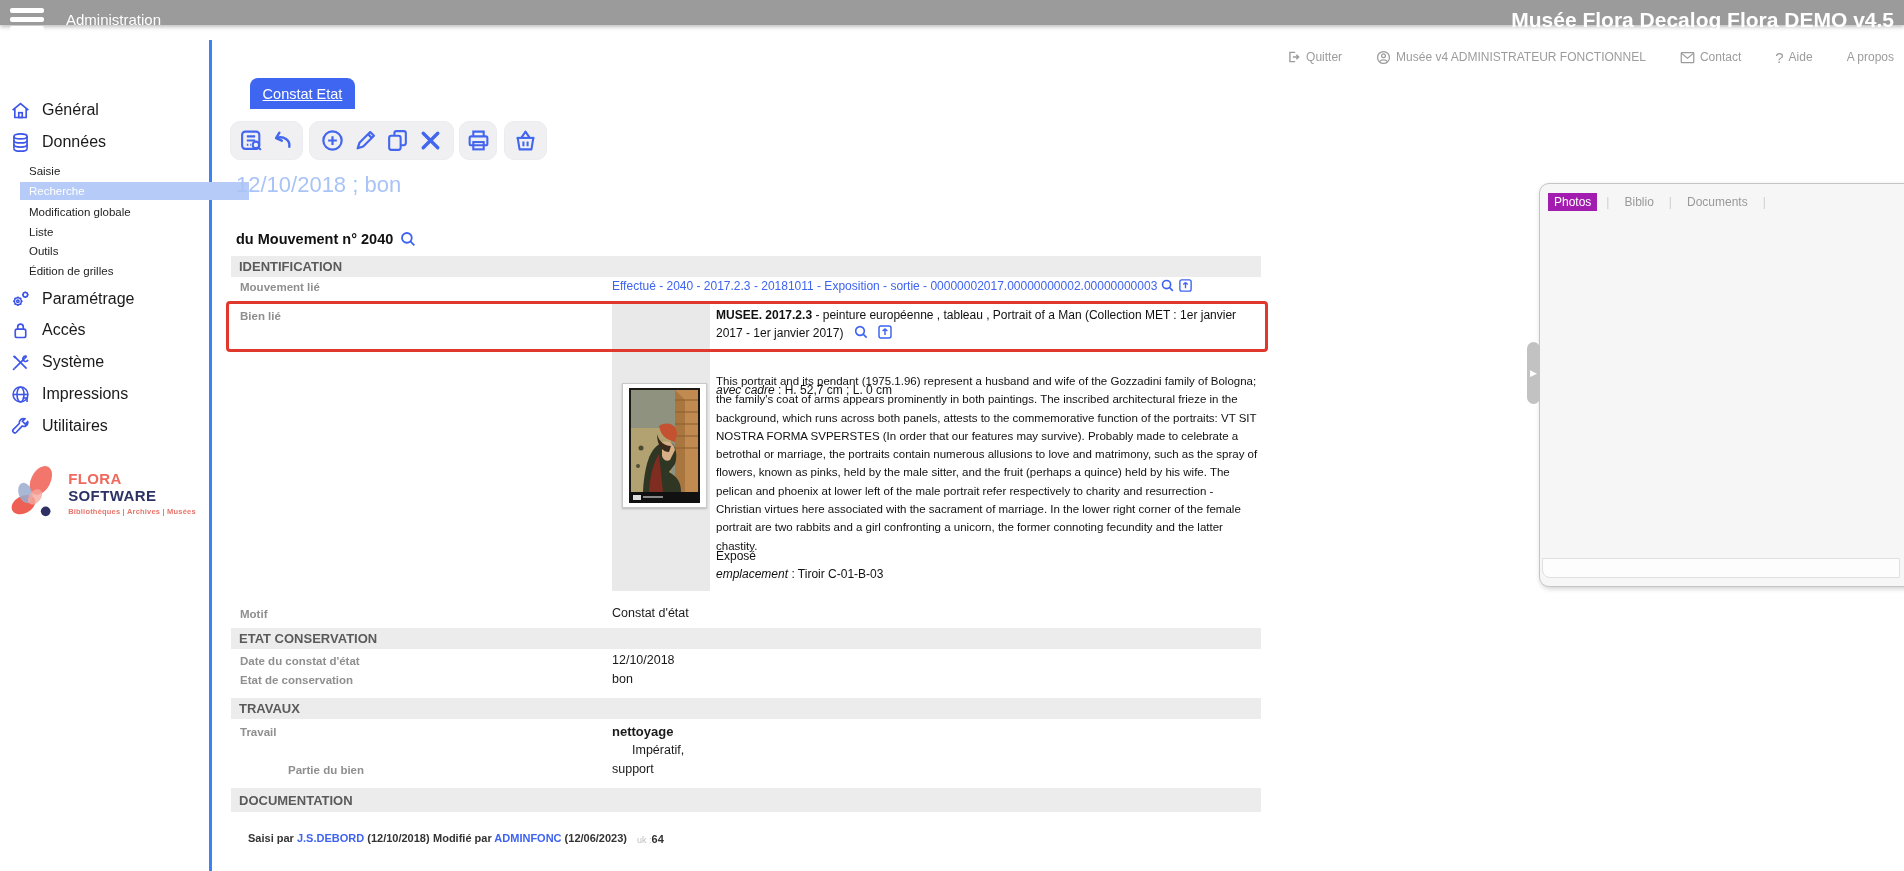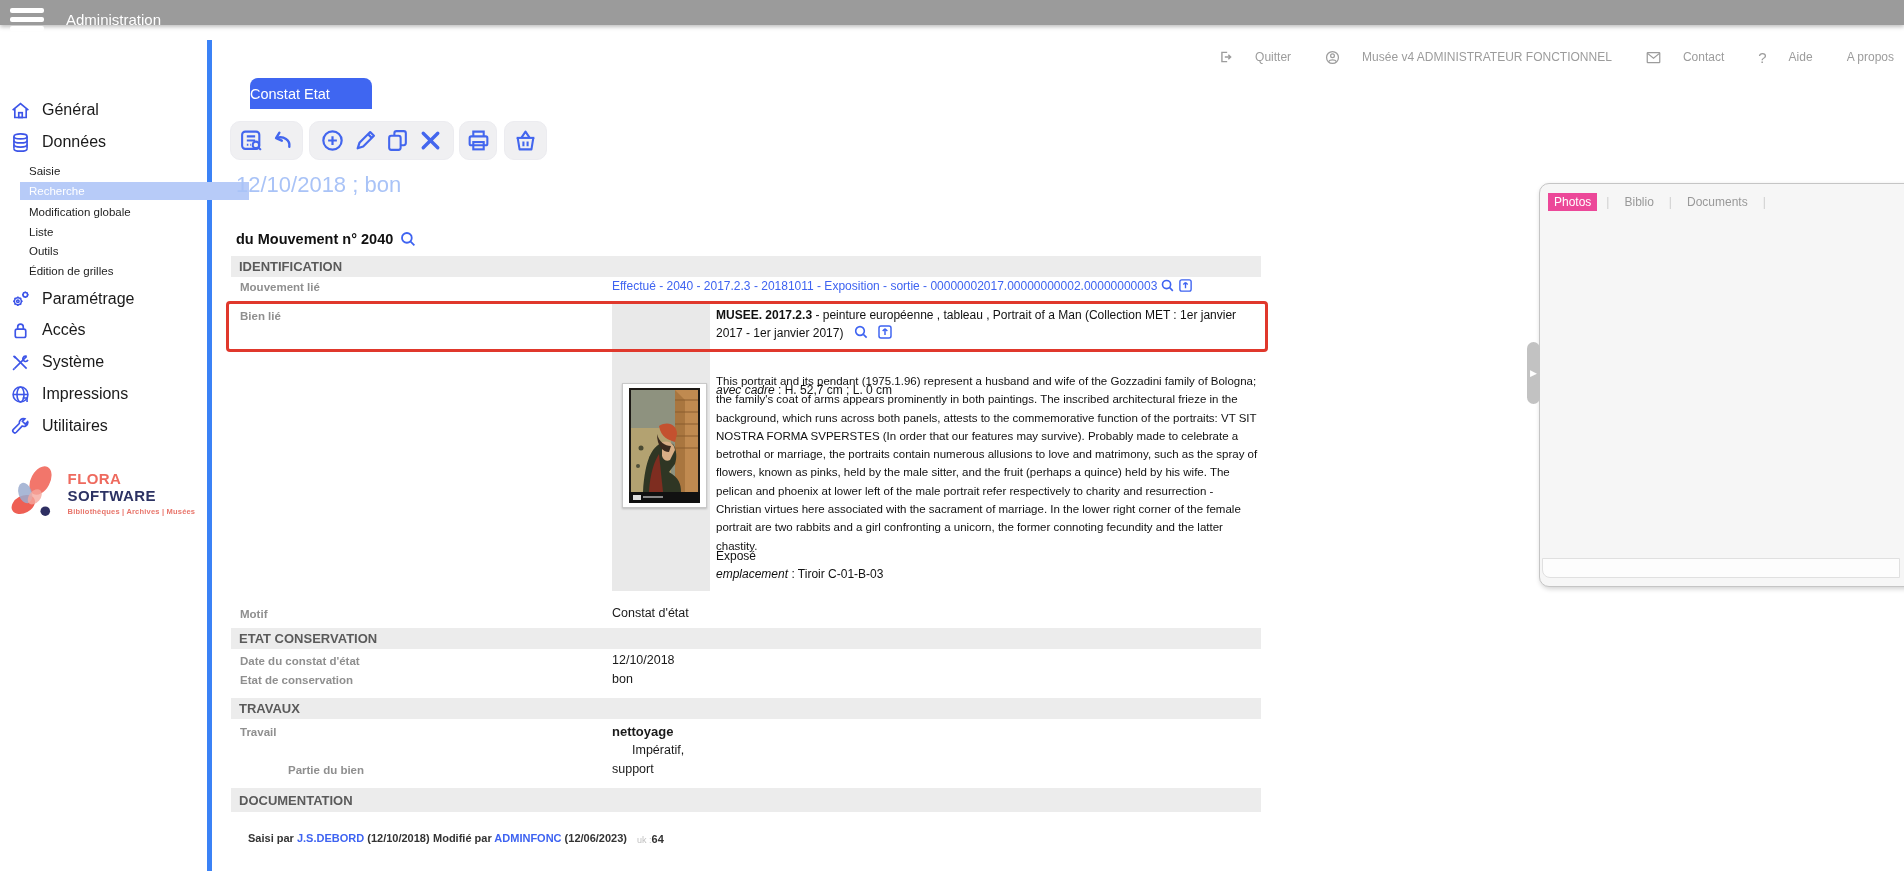--- a/index.html
+++ b/index.html
@@ -11,43 +11,43 @@
             background:#9b9b9b; box-shadow:0 2px 4px rgba(0,0,0,.25); z-index:50; }
   .burger { position:absolute; left:10px; top:8px; width:34px; height:24px; cursor:pointer; }
   .burger span { display:block; height:4.5px; background:#fff; border-radius:2px; margin-bottom:4.5px; }
   .topbar-title { position:absolute; left:66px; top:0; line-height:40px; color:#fff; font-size:15px; }
   .app-title { position:absolute; right:10px; top:0; line-height:40px; color:#fff; font-size:21px; font-weight:bold; }
 
   
   .hlinks { position:absolute; left:213px; top:40px; right:0; height:34px;
             display:flex; justify-content:flex-end; align-items:center; gap:34px;
             padding-right:10px; color:#9c9c9c; font-size:12px; }
-  .hlink { display:flex; align-items:center; gap:22px; cursor:pointer; white-space:nowrap; }
+  .hlink { display:flex; align-items:center; gap:5px; cursor:pointer; white-space:nowrap; }
   .hlink svg { display:block; }
 
   
   .sidebar { position:absolute; left:0; top:40px; width:212px; bottom:0;
-             background:#fff; border-right:5px solid #3b82f6; }
+             background:#fff; border-right:3px solid #3b82f6; }
   .nav-main { position:absolute; left:0; width:212px; height:26px; display:flex; align-items:center;
               gap:11px; padding-left:10px; font-size:16px; color:#1a1a1a; cursor:pointer; }
   .nav-sub { position:absolute; left:0; width:212px; height:18px; display:flex; align-items:center;
              padding-left:29px; font-size:11.5px; color:#222; cursor:pointer; }
   .nav-sub.sel { left:20px; width:229px; padding-left:9px; background:#b7cbf8; color:#fff; }
   .nav-main svg { flex:0 0 auto; }
 
   .logo { position:absolute; left:8px; top:423px; display:flex; align-items:center; }
   .logo-text { margin-left:8px; }
   .logo-line1 { font-size:15px; font-weight:bold; letter-spacing:.4px; }
   .logo-flora { color:#ee6a5e; } .logo-soft { color:#2c3263; }
   .logo-tag { font-size:7.5px; font-weight:bold; color:#e8756b; margin-top:3px; letter-spacing:.2px; }
 
   
-  .tab-constat { position:absolute; left:250px; top:78px; width:122px; height:31px;
+  .tab-constat { position:absolute; left:250px; top:78px; width:105px; height:31px;
                  background:#3f66f1; color:#fff; font-size:14.5px; border-radius:8px 8px 0 0;
-                 display:flex; align-items:center; cursor:pointer; }
+                 display:flex; align-items:center; justify-content:center; cursor:pointer;text-decoration:underline; }
   .tgroup { position:absolute; top:121px; height:39px; background:#f0f0f2; border:1px solid #ececf0;
             border-radius:10px; display:flex; align-items:center; justify-content:space-around; padding:0 6px; }
   .tbtn { width:28px; height:28px; display:flex; align-items:center; justify-content:center; cursor:pointer; }
   .rec-summary { position:absolute; left:236px; top:172px; font-size:22px; color:#a9c3f7; }
   .rec-title { position:absolute; left:236px; top:230px; font-size:14.5px; font-weight:bold; color:#111;
                display:flex; align-items:center; gap:6px; }
   .secbar { position:absolute; left:231px; width:1030px; height:21px; background:#ececec;
             color:#5a5a5a; font-size:13px; font-weight:bold; display:flex; align-items:center; padding-left:8px; }
   .flabel { position:absolute; left:240px; font-size:11.5px; font-weight:bold; color:#8f8f8f; white-space:nowrap; }
   .fvalue { position:absolute; left:612px; font-size:12.5px; color:#1a1a1a; white-space:nowrap; }
@@ -67,39 +67,40 @@
   .footer-item a { color:#3e63f1; text-decoration:none; cursor:pointer; }
   .uk-label { font-size:9px; color:#c0c0c0; font-weight:normal; }
 
   
   .rpanel { position:absolute; left:1539px; top:183px; width:372px; height:404px;
             background:#f6f6f6; border:1px solid #c5c5c5; border-radius:10px 0 0 10px;
             box-shadow:1px 2px 5px rgba(0,0,0,.18); }
   .rtabs { position:absolute; left:8px; top:6px; right:8px; height:24px; display:flex;
            align-items:center; gap:9px; font-size:12px; color:#999; }
   .rtab { cursor:pointer; padding:2px 6px; }
-  .rtab.active { background:#ec4899; color:#fff;text-align:right; }
+  .rtab.active { background:#a21caf; color:#fff;text-align:right; }
   .rtab-sep { color:#cfcfcf; }
   .rscroll { position:absolute; left:2px; right:10px; bottom:8px; height:20px;
              background:#fdfdfd; border:1px solid #e0e0e0; border-radius:0 0 0 8px; cursor:pointer; }
   .handle { position:absolute; left:1527px; top:342px; width:13px; height:62px; background:#c2c2c2;
             border-radius:7px; display:flex; align-items:center; justify-content:center; cursor:pointer; z-index:5; }
   .handle span { color:#fff; font-size:9px; }
   svg { display:block; }
 </style>
 </head>
 <body>
 
 <div class="topbar">
   <div class="burger">
       <span></span>
       <span></span>
       <span></span>
     </div>
   <div class="topbar-title">Administration</div>
+  <div class="app-title">Musée Flora Decalog Flora DEMO v4.5</div>
 </div>
 
 <div class="hlinks">
   <div class="hlink">
     <svg width="14" height="14" viewBox="0 0 24 24" fill="none" stroke="#9c9c9c" stroke-width="2.4">
         <path d="M14 4 H5 V20 H14"></path>
         <path d="M16 8 L20 12 L16 16 M20 12 H10"></path>
       </svg>
     <span>Quitter</span>
   </div>

